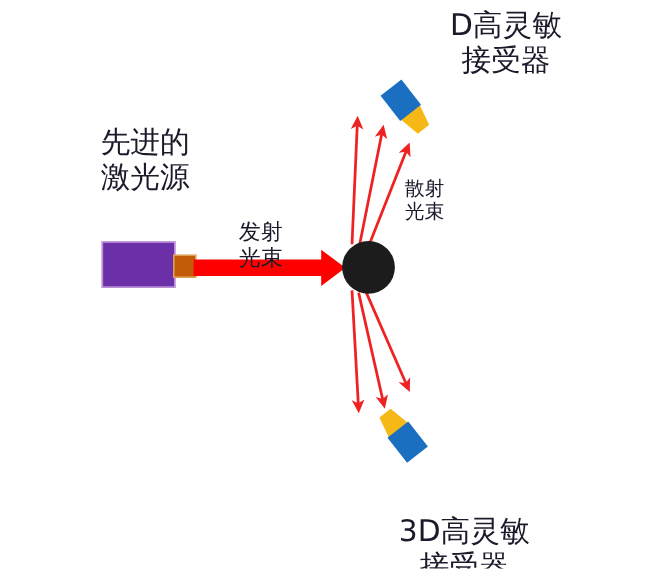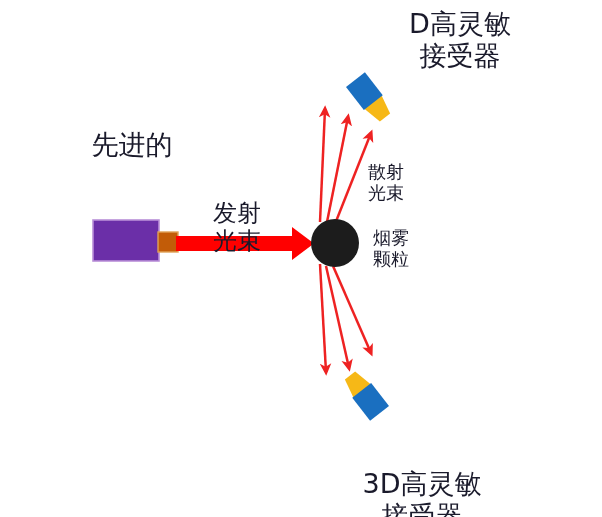--- a/index.html
+++ b/index.html
@@ -30,39 +30,39 @@
     color: #1a1a2b;
     line-height: 1.18;
     white-space: pre;
     text-align: center;
     letter-spacing: 0px;
   }
   .label-big {
     font-size: 27px;
   }
   .label-mid {
-    font-size: 24px;
+    font-size: 20px;
   }
   .label-small {
     font-size: 18px;
   }
   #label-top-receiver {
     left: 370px;
     top: 8px;
     width: 180px;
   }
   #label-bottom-receiver {
     left: 324px;
     top: 437px;
     width: 196px;
     margin-top: 31px;
   }
   #label-laser-source {
     left: 56px;
-    top: 129px;
+    top: 114px;
     width: 152px;
   }
   #label-emitted-beam {
     left: 199px;
     top: 199px;
     width: 76px;
     z-index: 5;
   }
   #label-scattered-beam {
     left: 368px;
@@ -122,21 +122,20 @@
       <path d="M-11,6 L11,6 L6.5,26 L-6.5,26 Z" fill="#f6b817"></path>
       <rect x="-12" y="-22" width="24" height="29" fill="#1a6fc0"></rect>
     </g>
 
   </svg>
 
   <div class="label label-big" id="label-top-receiver"><span>D高灵敏</span><br><span>接受器</span></div>
 
   <div class="label label-big" id="label-bottom-receiver"><span>3D高灵敏</span><br><span>接受器</span></div>
 
-  <div class="label label-big" id="label-laser-source"><span>先进的</span><br></div>
+  <div class="label label-big" id="label-laser-source"><span>先进的</span><br><span>激光源</span></div>
 
   <div class="label label-mid" id="label-emitted-beam"><span>发射</span><br><span>光束</span></div>
 
   <div class="label label-small" id="label-scattered-beam"><span>散射</span><br><span>光束</span></div>
 
-  <div class="label label-small" id="label-smoke-particle"><span>烟雾</span><br><span>颗粒</span></div>
 
 </div>
 
 </body></html>

